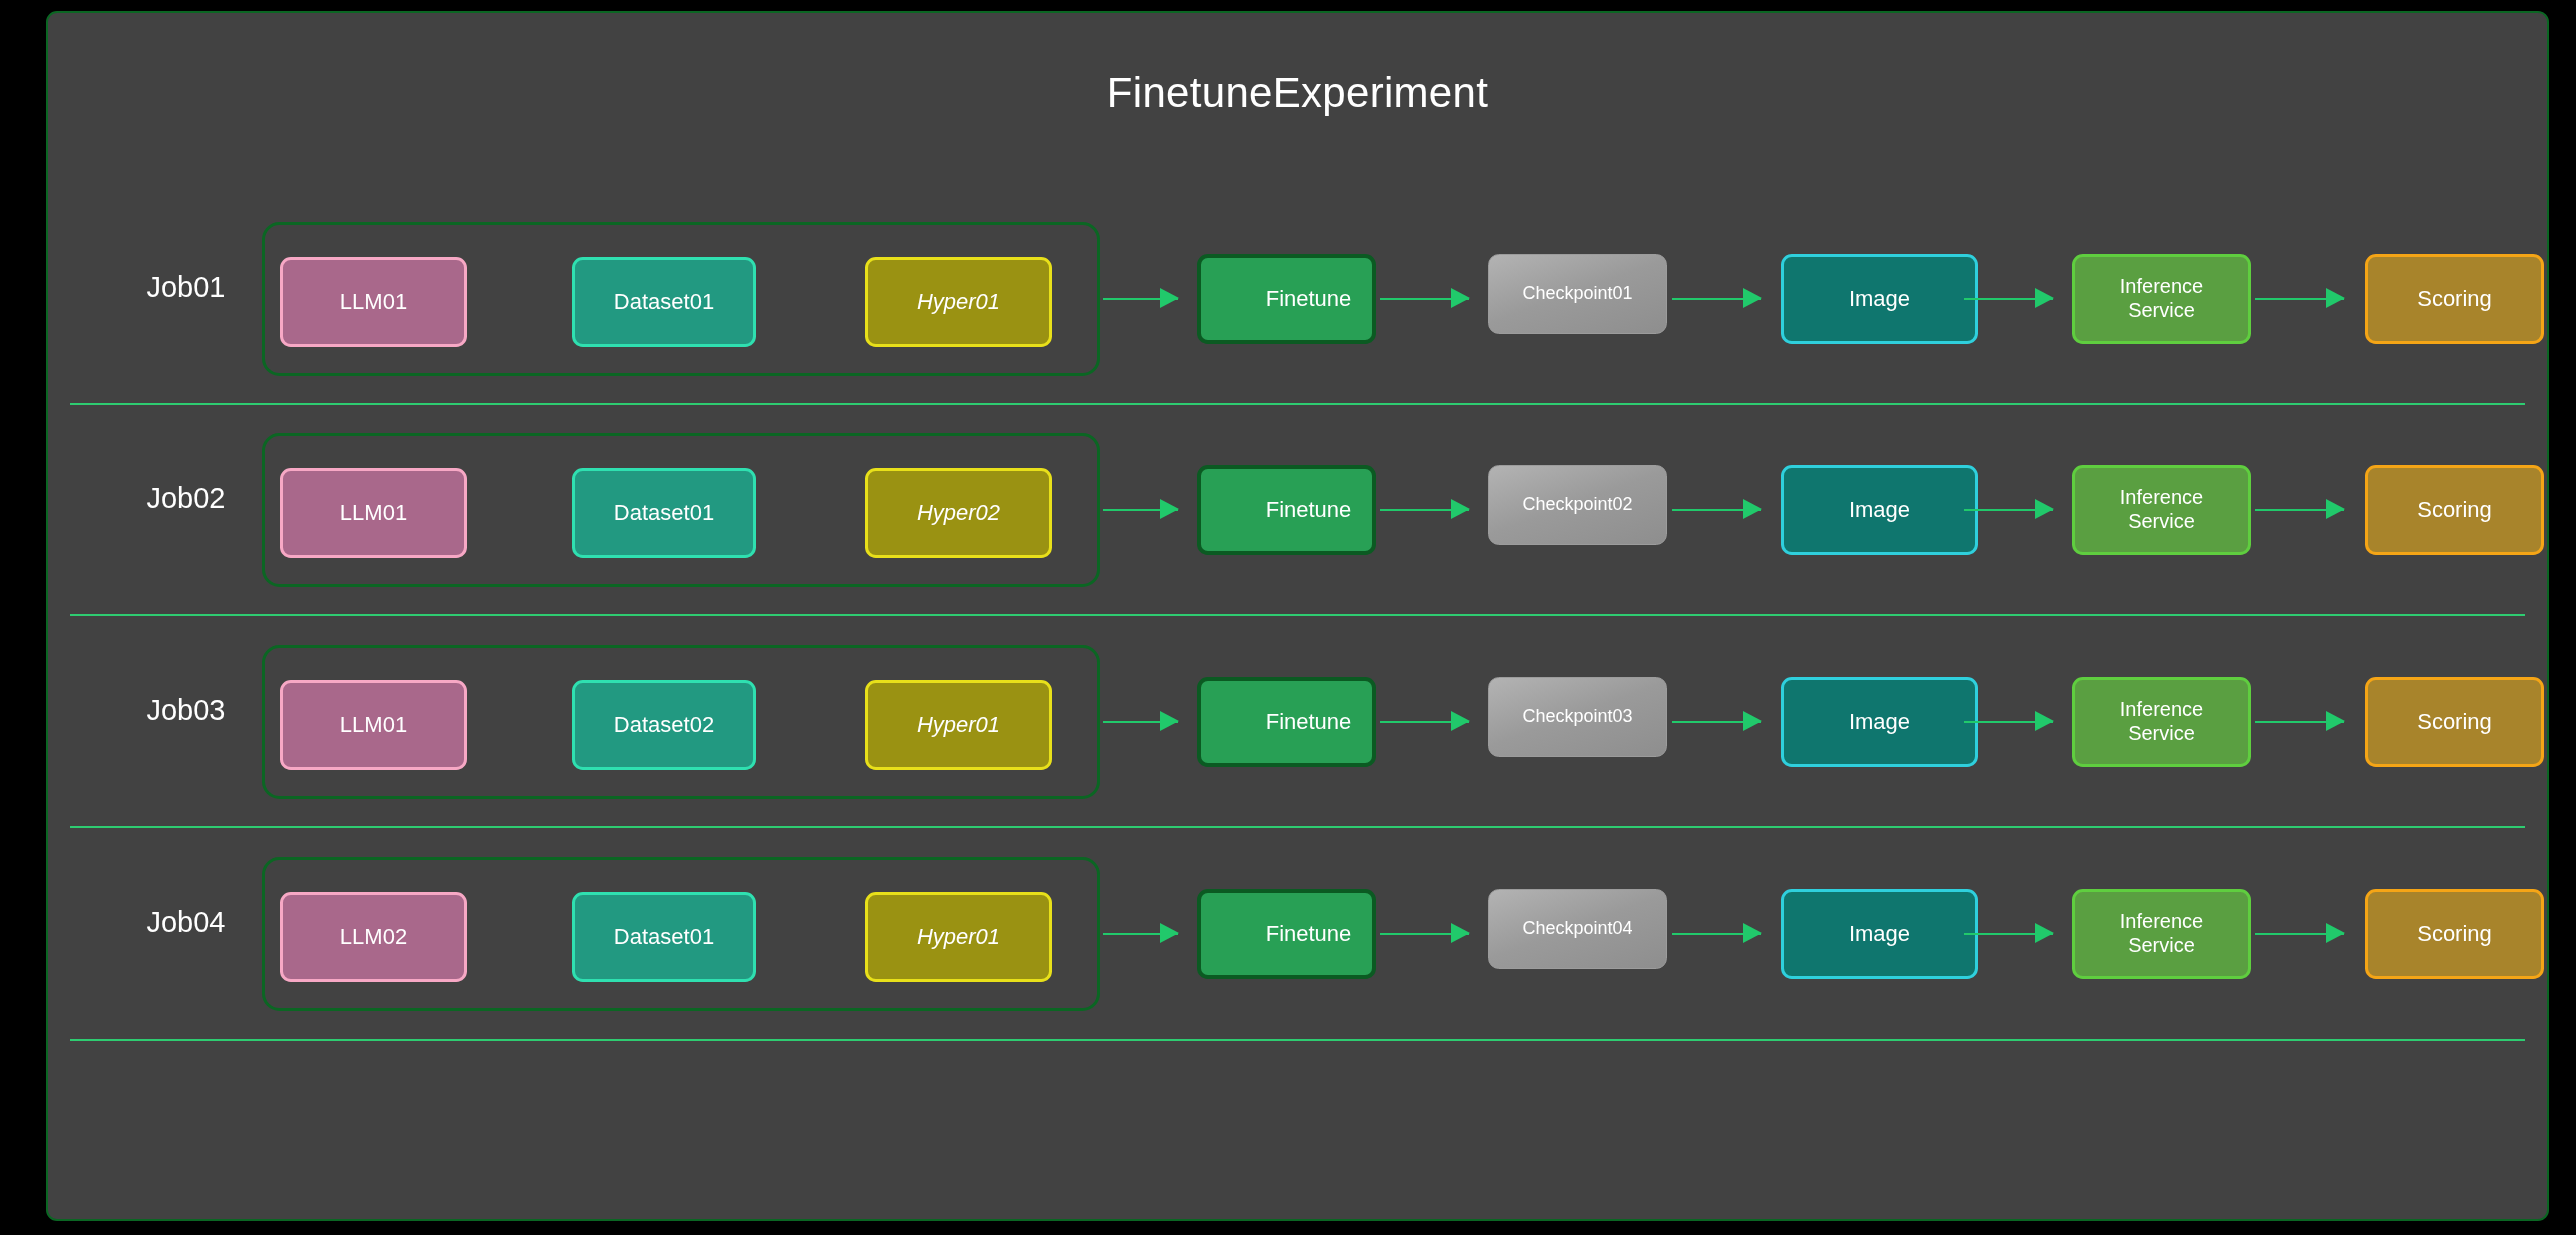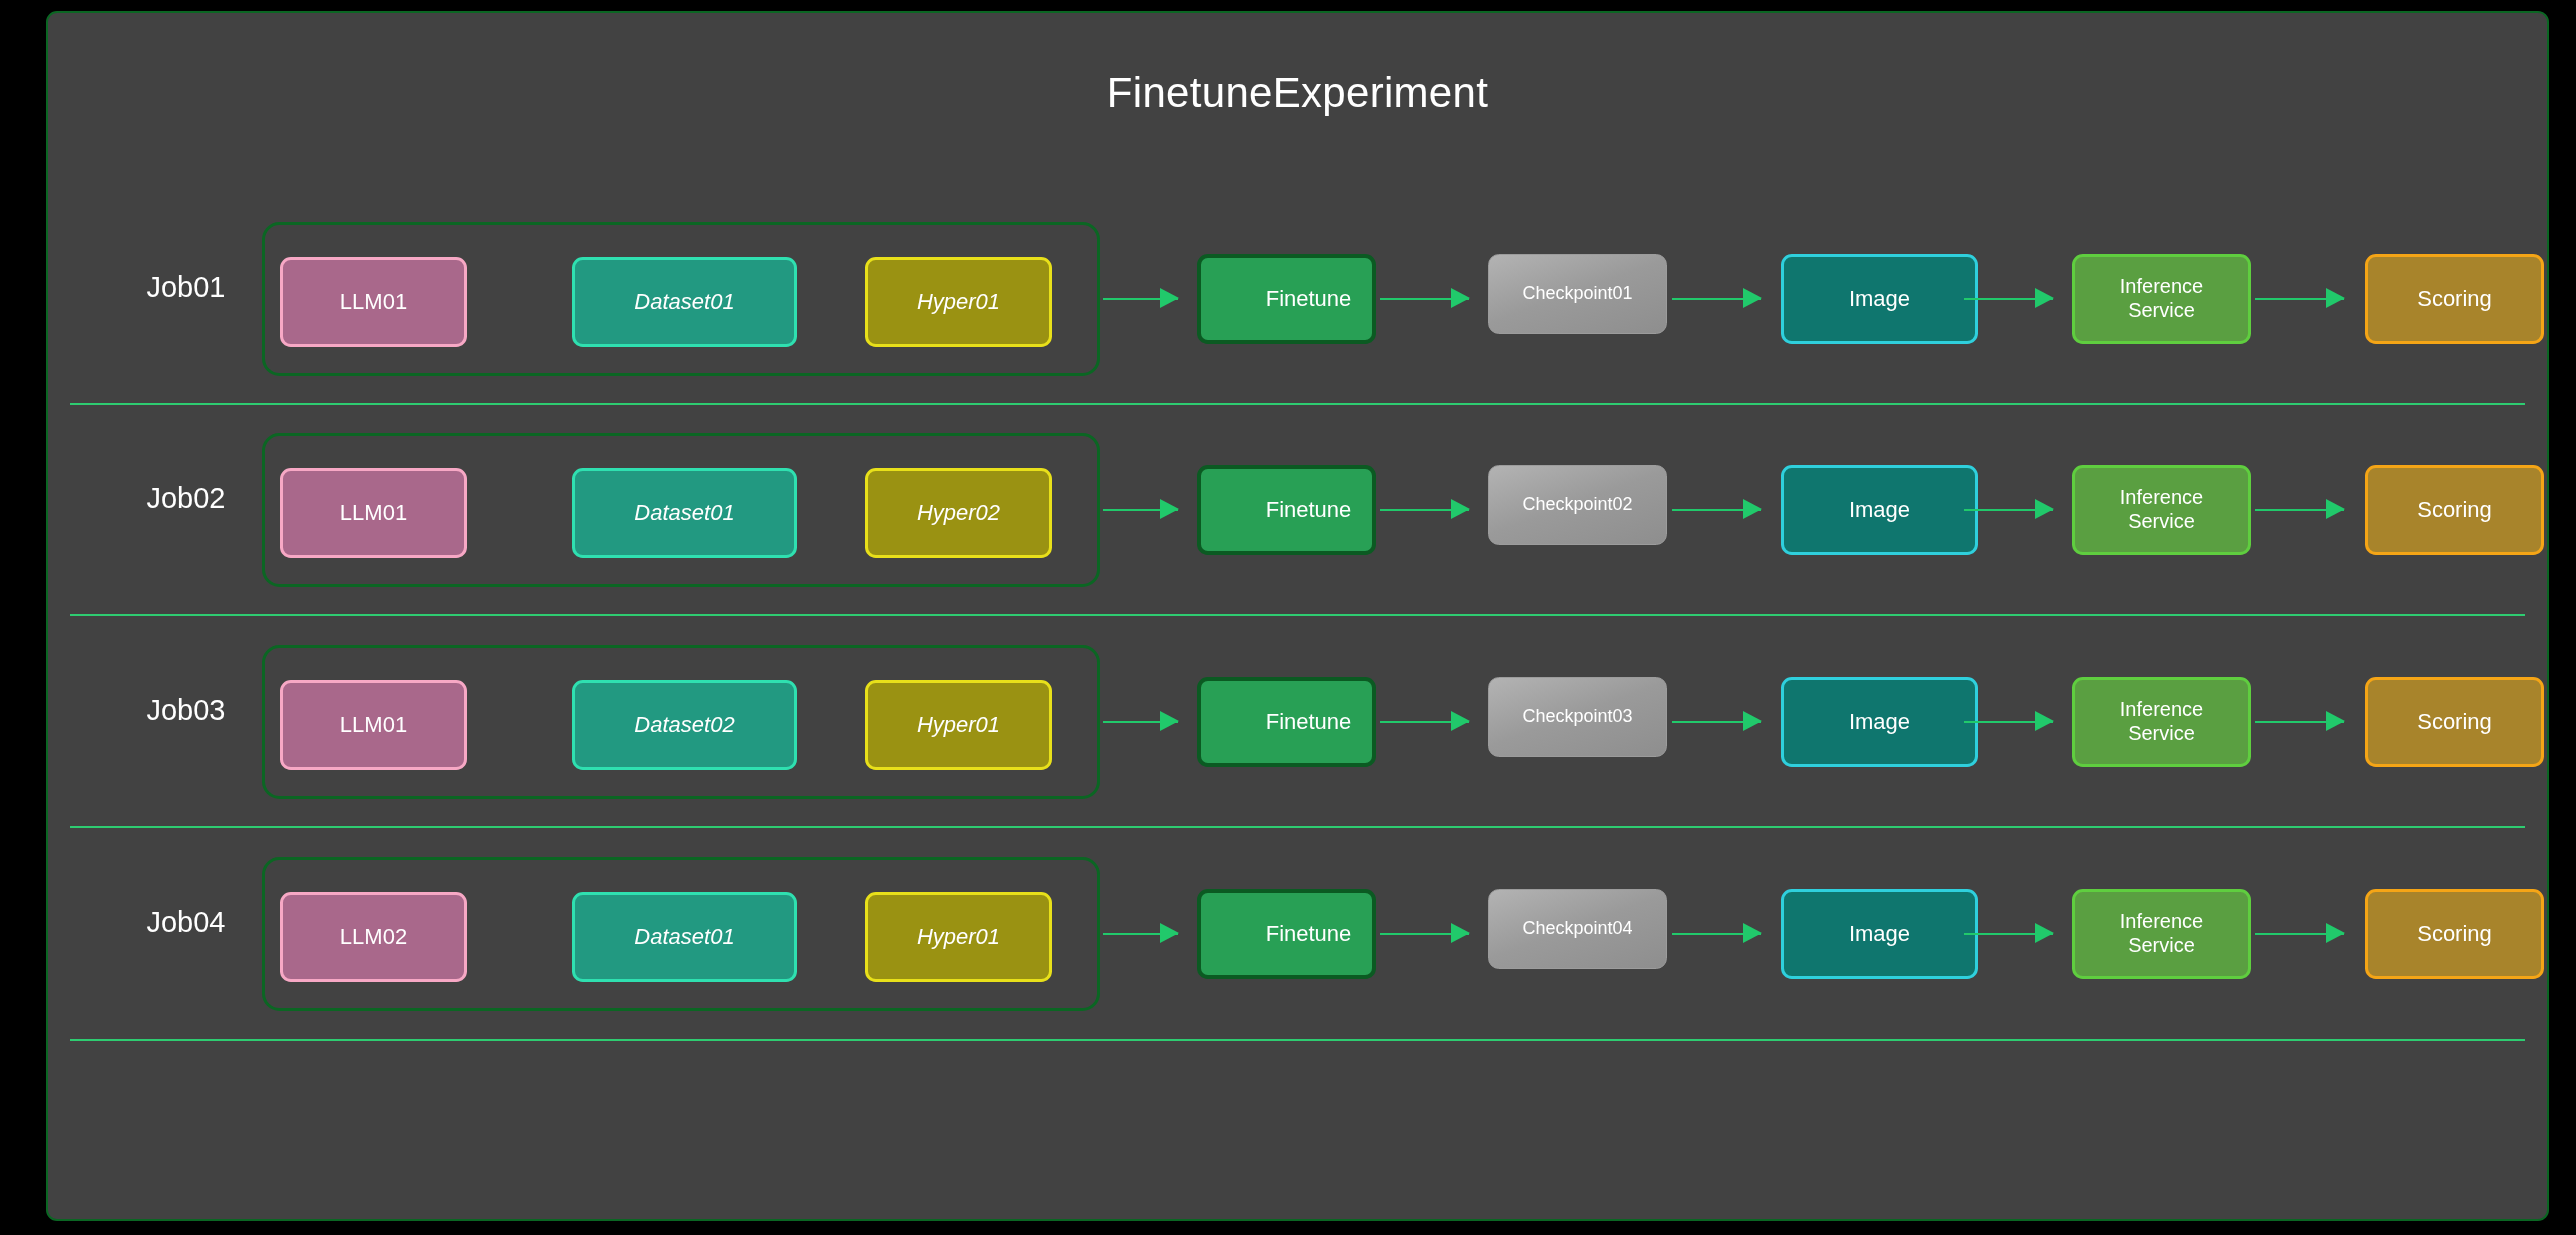--- a/index.html
+++ b/index.html
@@ -106,24 +106,23 @@
     white-space: pre-line;
   }
 
   
   .node.llm {
     left: 15px; top: 32px; width: 187px; height: 90px;
     background: #a9688b;
     border: 3.4px solid #f7a8c5;
   }
   .node.dataset {
-    left: 307px; top: 32px; width: 225px; height: 90px;
+    left: 307px; top: 32px; width: 184px; height: 90px;
     background: #229981;
     border: 3.4px solid #2fe0b0;
-    font-style: italic;
   }
   .node.hyper {
     left: 600px; top: 32px; width: 187px; height: 90px;
     background: #9a9212;
     border: 3.4px solid #e8e01a;
     font-style: italic;
   }
 
   
   .node.finetune {

